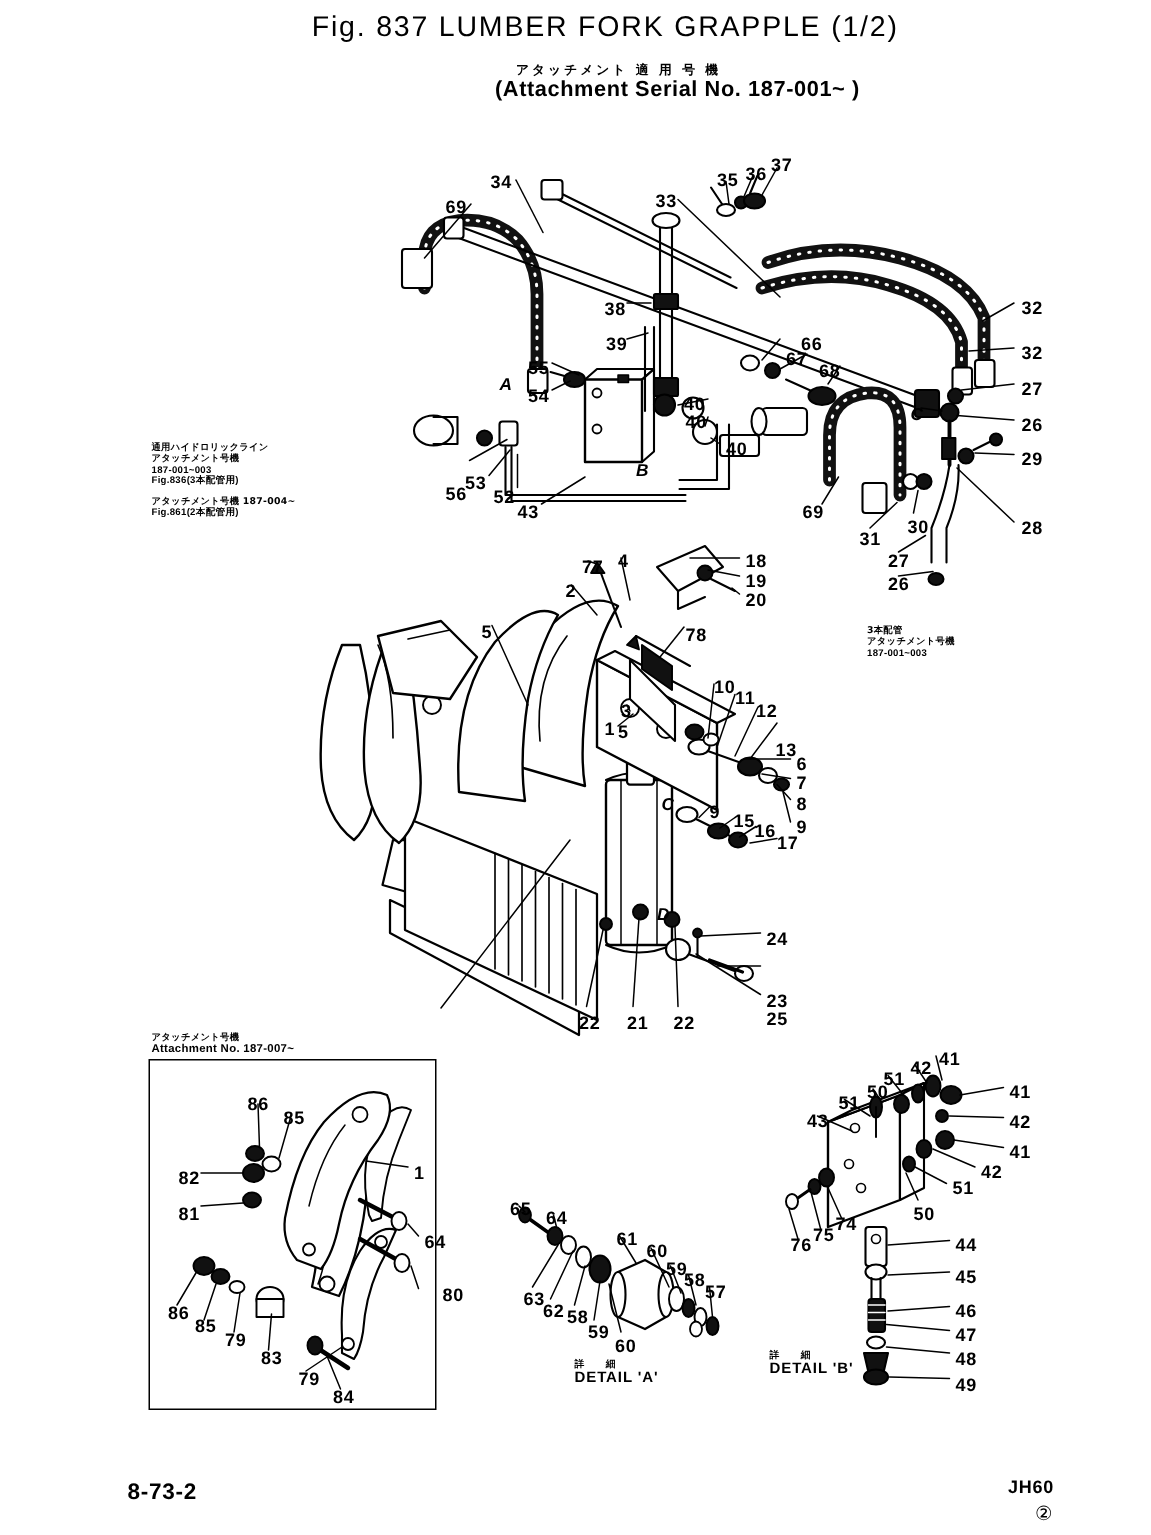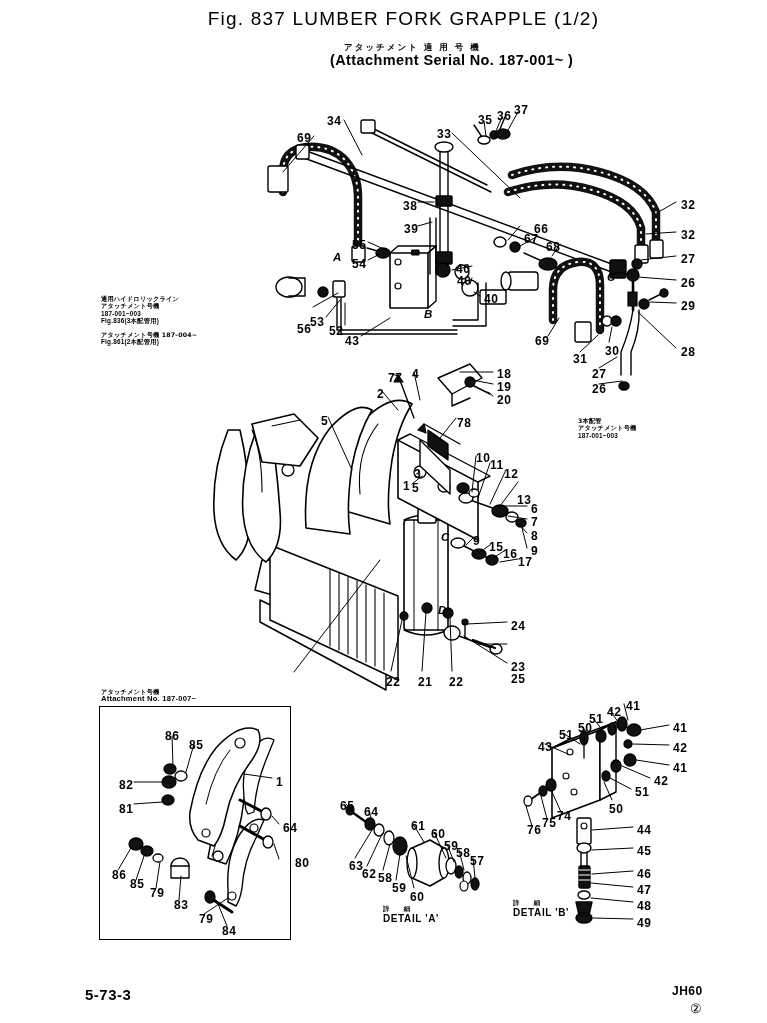--- a/index.html
+++ b/index.html
@@ -608,17 +608,17 @@
       <div class="abs cal" style="left: 542px; top: 817px;">75</div>
       <div class="abs cal" style="left: 527px; top: 824px;">76</div>
       <div class="abs cal" style="left: 637px; top: 824px;">44</div>
       <div class="abs cal" style="left: 637px; top: 845px;">45</div>
       <div class="abs cal" style="left: 637px; top: 868px;">46</div>
       <div class="abs cal" style="left: 637px; top: 884px;">47</div>
       <div class="abs cal" style="left: 637px; top: 900px;">48</div>
       <div class="abs cal" style="left: 637px; top: 917px;">49</div>
     </div>
 
-  <div class="abs" id="page-num">5-73-3</div>
+  <div class="abs" id="page-num">8-73-2</div>
   <div class="abs" id="model-code">JH60</div>
   <div class="abs" id="sheet-num">②</div>
 
 </div>
 
 </body></html>

